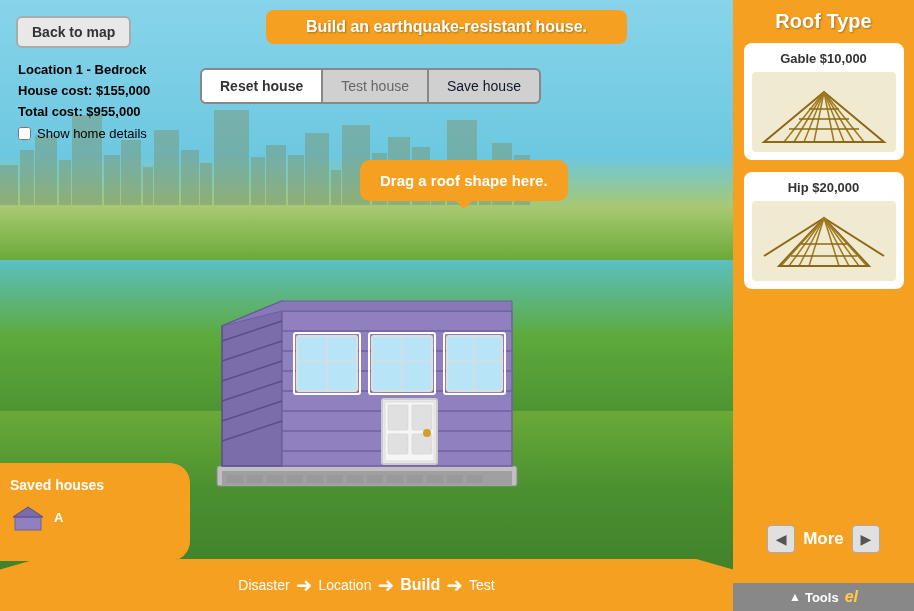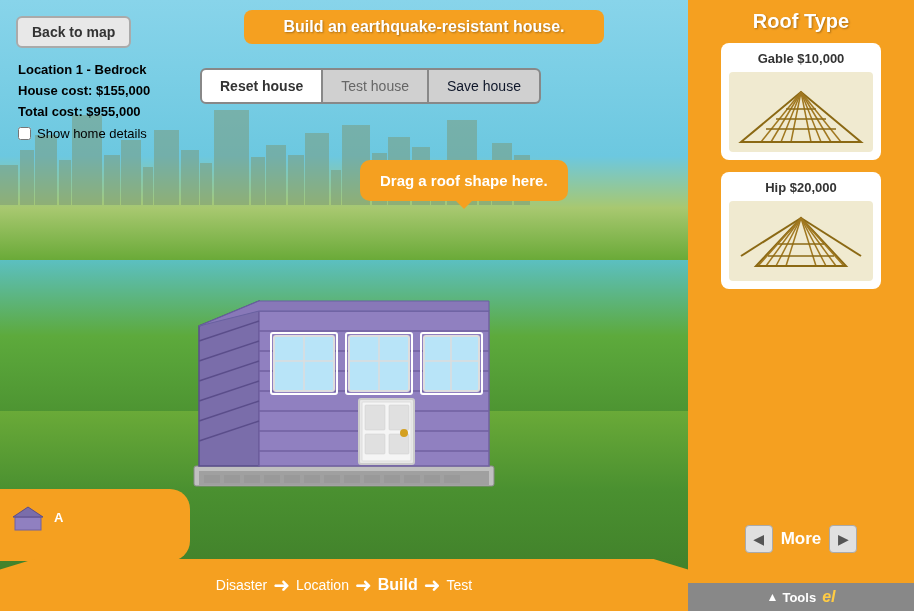--- a/index.html
+++ b/index.html
@@ -271,21 +271,21 @@
     }
 
     .nav-arrow {
       color: #fff;
       font-size: 20px;
       margin: 0 6px;
     }
 
     
     .right-panel {
-      width: 226px;
+      width: 181px;
       background: #f5a020;
       display: flex;
       flex-direction: column;
       align-items: center;
       padding: 10px 8px;
       position: relative;
       z-index: 10;
     }
 
     .right-panel-title {
@@ -526,20 +526,21 @@
         <rect x="215" y="134" width="20" height="25" rx="1" fill="#e0e0e0" stroke="#ccc" stroke-width="0.5"></rect>
         <rect x="191" y="163" width="20" height="20" rx="1" fill="#e0e0e0" stroke="#ccc" stroke-width="0.5"></rect>
         <rect x="215" y="163" width="20" height="20" rx="1" fill="#e0e0e0" stroke="#ccc" stroke-width="0.5"></rect>
 
         <circle cx="230" cy="162" r="4" fill="#d4a020"></circle>
       </svg>
     </div>
 
     <div class="saved-houses">
       <div class="saved-houses-bg">
+        <div class="saved-houses-title">Saved houses</div>
         <div class="saved-house-item">
           <svg class="house-icon-small" viewBox="0 0 36 28">
             <rect x="5" y="14" width="26" height="13" fill="#9080c0" stroke="#7060a0" stroke-width="1"></rect>
             <polygon points="3,14 18,4 33,14" fill="#7a6daa" stroke="#5a4d8a" stroke-width="1"></polygon>
           </svg>
           <span>A</span>
         </div>
       </div>
     </div>
 

